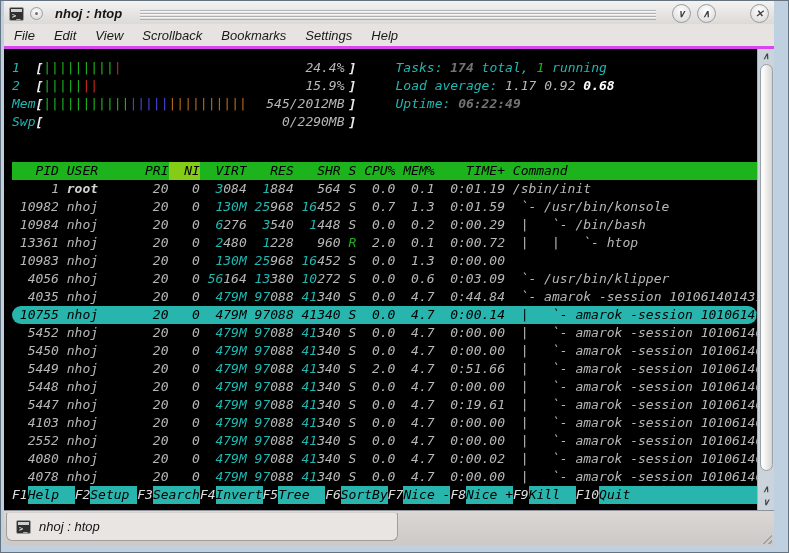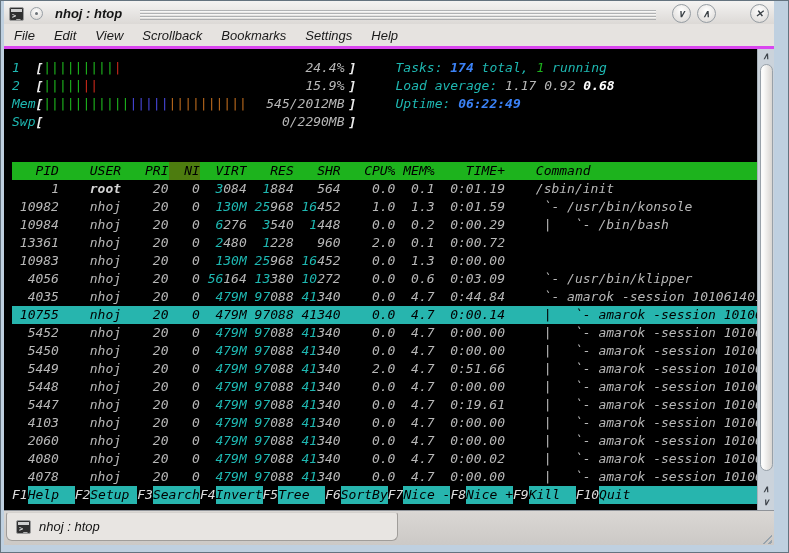--- a/index.html
+++ b/index.html
@@ -50,39 +50,39 @@
   }
   .hdrflex{display:flex;}
   .meters{width:49ch;}
   .mline,.sline{height:18px;white-space:pre;}
   .mlabel{display:inline-block;width:3ch;color:#1eb8b2;}
   .mbracket{color:#ececec;font-weight:bold;}
   .mbody{display:inline-block;width:39ch;position:relative;vertical-align:bottom;height:18px;overflow:hidden;}
   .mval{position:absolute;right:4px;top:0;color:#b8b8b8;}
   .m-green{color:#1db31d;}.m-red{color:#c6281a;}.m-blue{color:#4646d8;}.m-orange{color:#b8681c;}
   .c-cyan{color:#1eb8b2;}
-  .c-bcyan{color:#3b82f6;font-weight:bold;}
+  .c-bcyan{color:#737373;font-weight:bold;}
   .c-green{color:#1db31d;}
   .c-gray{color:#b8b8b8;}
   .c-white{color:#ffffff;font-weight:bold;}
   .htop-gap{height:31px;}
   
   .phdr,.prow{
     display:grid;
     grid-template-columns:6ch 10ch 4ch 4ch 6ch 6ch 6ch 2ch 5ch 5ch 9ch minmax(0,1fr);
     height:18px;line-height:18px;
   }
   .phdr{background:#1db31d;color:#000;}
   .pc{text-align:right;white-space:pre;overflow:hidden;}
-  .c1,.c7,.c11{text-align:left;padding-left:1ch;margin-left:23px;}
-  .sorted{background:#4d7c0f;}
+  .c1,.c7,.c11{text-align:left;padding-left:1ch;}
+  .sorted{background:#84cc16;}
   .hi{color:#1eb8b2;}
   .ub{font-weight:bold;color:#d2d2d2;}
   .sg{color:#1db31d;}
-  .prow.sel{background:#27b5ae;}
+  .prow.sel{background:#27b5ae;border-radius:9px;}
   .prow.sel .pc,.prow.sel .hi{color:#000 !important;font-weight:normal;}
   
   .fkeys{display:flex;height:18px;line-height:18px;white-space:pre;}
   .fkitem{display:flex;}
   .fk{color:#dcdcdc;}
   .fl{background:#27b5ae;color:#000;}
   .fl.fill{flex:1;}
   
   .scrollbar{width:17px;background:#cbd3db;border-left:1px solid #a9b3bc;
     display:flex;flex-direction:column;align-items:center;padding:1px 0;}
@@ -173,21 +173,21 @@
           </div>
           <div class="prow">
             <span class="pc c0">10982</span>
             <span class="pc c1">nhoj</span>
             <span class="pc c2">20</span>
             <span class="pc c3">0</span>
             <span class="pc c4"><span class="hi">130M</span></span>
             <span class="pc c5"><span class="hi">25</span>968</span>
             <span class="pc c6"><span class="hi">16</span>452</span>
             <span class="pc c7">S</span>
-            <span class="pc c8">1.0</span>
+            <span class="pc c8">0.7</span>
             <span class="pc c9">1.3</span>
             <span class="pc c10">0:01.59</span>
             <span class="pc c11"> `- /usr/bin/konsole</span>
           </div>
           <div class="prow">
             <span class="pc c0">10984</span>
             <span class="pc c1">nhoj</span>
             <span class="pc c2">20</span>
             <span class="pc c3">0</span>
             <span class="pc c4"><span class="hi">6</span>276</span>
@@ -204,20 +204,21 @@
             <span class="pc c1">nhoj</span>
             <span class="pc c2">20</span>
             <span class="pc c3">0</span>
             <span class="pc c4"><span class="hi">2</span>480</span>
             <span class="pc c5"><span class="hi">1</span>228</span>
             <span class="pc c6"><span class="hi"></span>960</span>
             <span class="pc c7 sg">R</span>
             <span class="pc c8">2.0</span>
             <span class="pc c9">0.1</span>
             <span class="pc c10">0:00.72</span>
+            <span class="pc c11"> |   |   `- htop</span>
           </div>
           <div class="prow">
             <span class="pc c0">10983</span>
             <span class="pc c1">nhoj</span>
             <span class="pc c2">20</span>
             <span class="pc c3">0</span>
             <span class="pc c4"><span class="hi">130M</span></span>
             <span class="pc c5"><span class="hi">25</span>968</span>
             <span class="pc c6"><span class="hi">16</span>452</span>
             <span class="pc c7">S</span>
@@ -345,21 +346,21 @@
             <span class="pc c4"><span class="hi">479M</span></span>
             <span class="pc c5"><span class="hi">97</span>088</span>
             <span class="pc c6"><span class="hi">41</span>340</span>
             <span class="pc c7">S</span>
             <span class="pc c8">0.0</span>
             <span class="pc c9">4.7</span>
             <span class="pc c10">0:00.00</span>
             <span class="pc c11"> |   `- amarok -session 101061401</span>
           </div>
           <div class="prow">
-            <span class="pc c0">2060</span>
+            <span class="pc c0">2552</span>
             <span class="pc c1">nhoj</span>
             <span class="pc c2">20</span>
             <span class="pc c3">0</span>
             <span class="pc c4"><span class="hi">479M</span></span>
             <span class="pc c5"><span class="hi">97</span>088</span>
             <span class="pc c6"><span class="hi">41</span>340</span>
             <span class="pc c7">S</span>
             <span class="pc c8">0.0</span>
             <span class="pc c9">4.7</span>
             <span class="pc c10">0:00.00</span>

